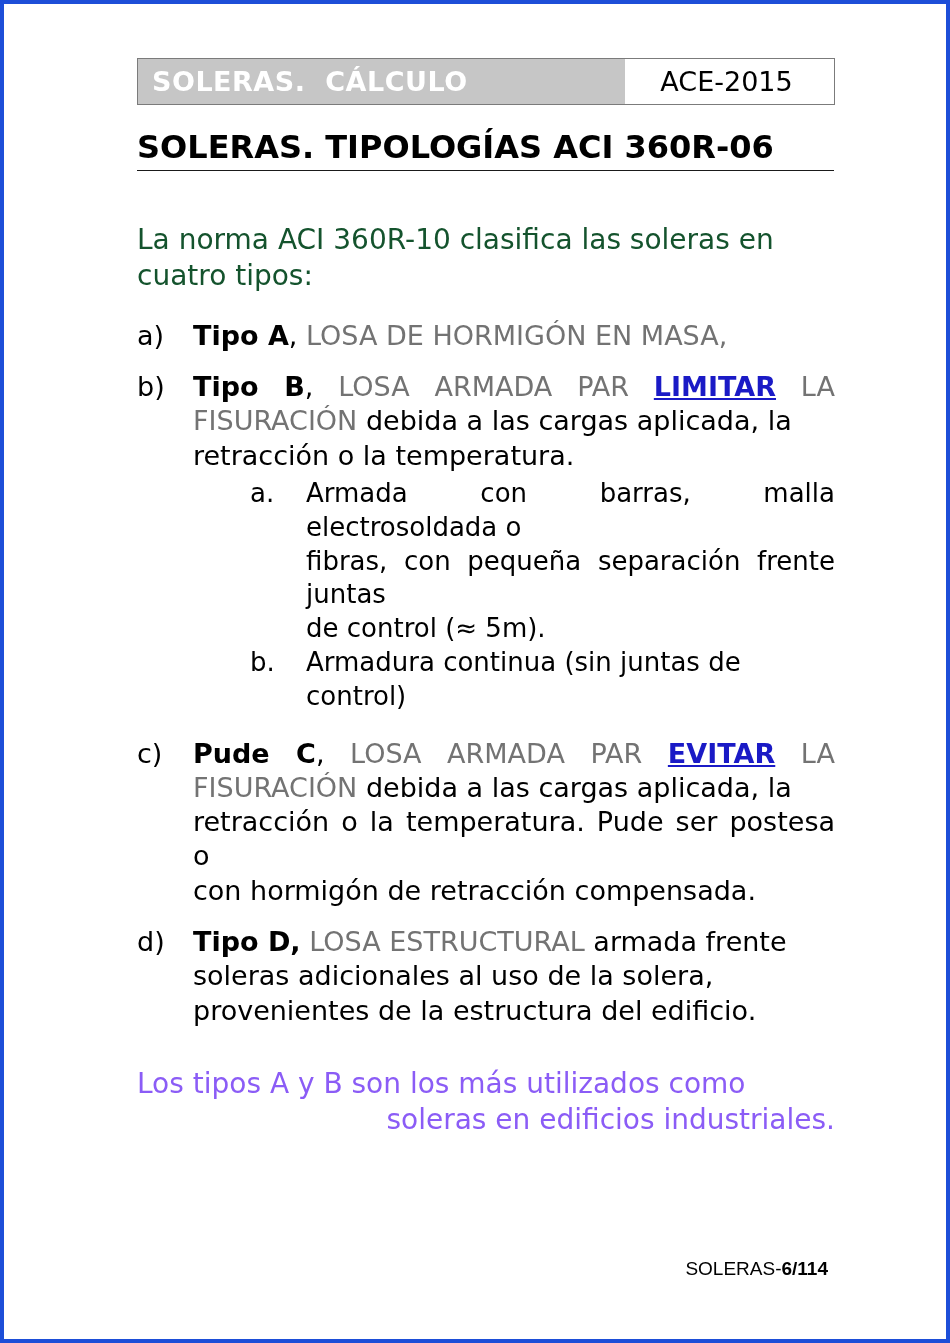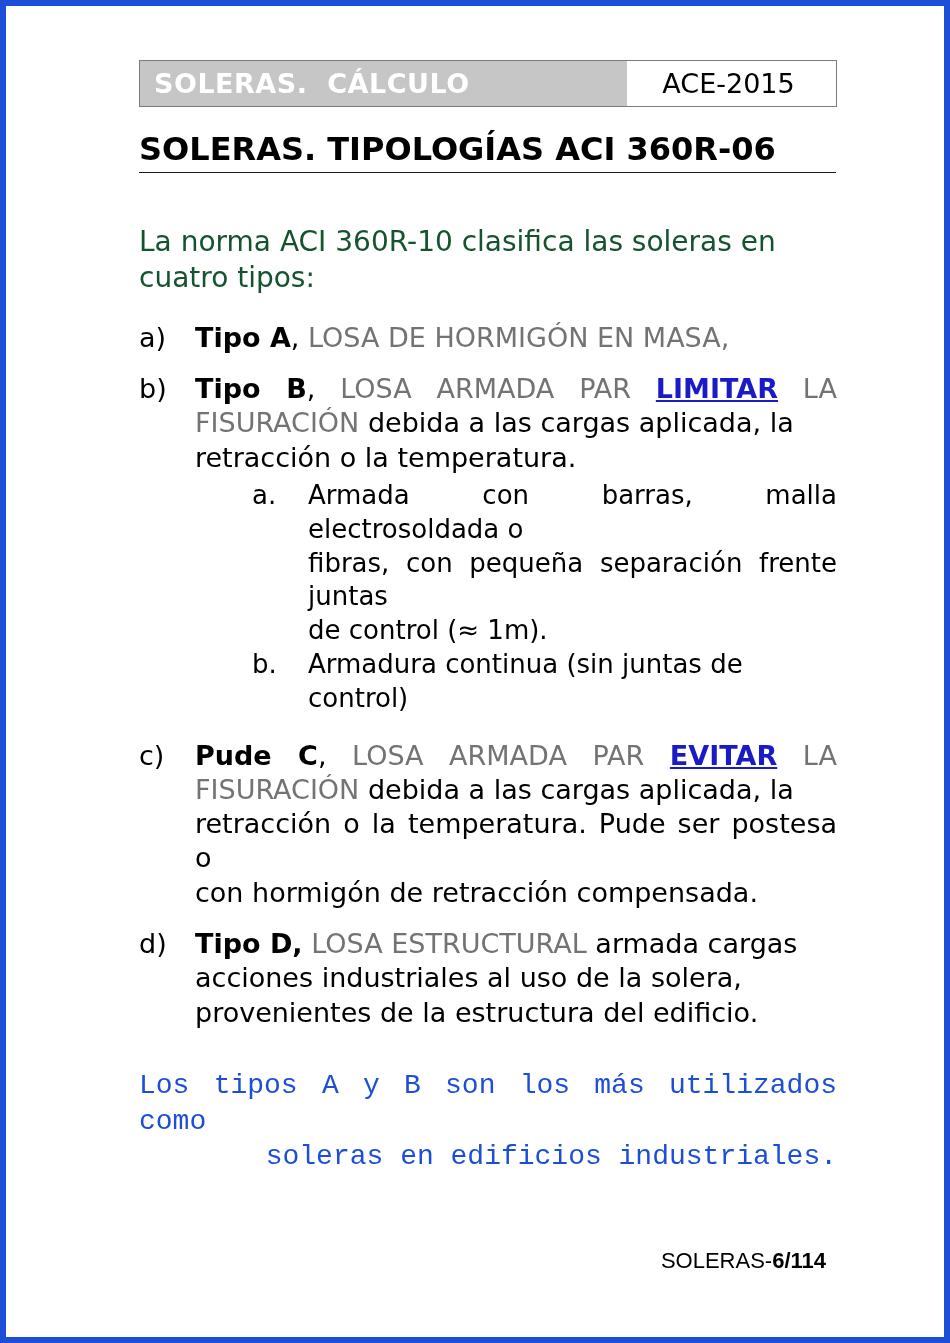--- a/index.html
+++ b/index.html
@@ -14,21 +14,21 @@
     font-family: "DejaVu Sans", sans-serif;
     overflow: hidden;
   }
 
   .page {
     position: absolute;
     left: 0; top: 0;
     width: 950px;
     height: 1343px;
     box-sizing: border-box;
-    border: 6px solid #1d4ed8;
+    border: 4px solid #1d4ed8;
     background: #ffffff;
   }
 
   .content {
     position: absolute;
     left: 133px;
     top: 54px;
     width: 698px;
   }
 
@@ -150,44 +150,43 @@
     flex: 1 1 auto;
     text-align: justify;
     text-justify: inter-word;
   }
   .sub-body > .lastline { text-align: left; }
 
   .outro {
     margin-top: 38px;
     font-size: 28px;
     line-height: 1.28;
-    color: #1d4ed8;
-    text-align: justify;
-    text-justify: inter-word;
-    font-family: Liberation Mono, monospace;
+    color: #8b5cf6;
+    text-align: justify;
+    text-justify: inter-word;
   }
   .outro-l2 { text-align: right; }
 
   
   .b    { font-weight: bold; }
   .blue { color: #737373; }
   .blue-u {
     color: #1a1ac6;
     font-weight: bold;
     text-decoration: underline;
     text-underline-offset: 2px;
   }
 
   
   .footer {
     position: absolute;
     right: 118px;
     bottom: 37px;
     font-family: "Liberation Sans", sans-serif;
-    font-size: 22px;
+    font-size: 19px;
     color: #000000;
     white-space: pre;
   }
   .footer .fbold { font-weight: bold; }
 </style>
 </head>
 <body>
 
 <div class="page">
 
@@ -225,21 +224,21 @@
           <span class="b">Tipo B</span><span>, </span><span class="blue">LOSA ARMADA PAR </span><span class="blue-u">LIMITAR</span><span class="blue"> LA FISURACIÓN</span><span> debida a las cargas aplicada, la</span>
           <span class="lastline" style="display:block">retracción o la temperatura.</span>
 
           
           <span class="sublist" style="display:block">
             <span class="sub-li" style="display:flex">
               <span class="sub-marker">a.</span>
               <span class="sub-body">
                 <span style="display:block">Armada con barras, malla electrosoldada o</span>
                 <span style="display:block">fibras, con pequeña separación frente juntas</span>
-                <span class="lastline" style="display:block">de control (≈ 1m).</span>
+                <span class="lastline" style="display:block">de control (≈ 5m).</span>
               </span>
             </span>
             <span class="sub-li" style="display:flex">
               <span class="sub-marker">b.</span>
               <span class="sub-body">
                 <span class="lastline" style="display:block">Armadura continua (sin juntas de control)</span>
               </span>
             </span>
           </span>
         </span>
@@ -250,22 +249,22 @@
         <span class="li-body">
           <span class="b">Pude C</span><span>, </span><span class="blue">LOSA ARMADA PAR </span><span class="blue-u">EVITAR</span><span class="blue"> LA FISURACIÓN</span><span> debida a las cargas aplicada, la</span>
           <span style="display:block">retracción o la temperatura.  Pude ser postesa o</span>
           <span class="lastline" style="display:block">con hormigón de retracción compensada.</span>
         </span>
       </div>
 
       <div class="li">
         <span class="li-marker">d)</span>
         <span class="li-body">
-          <span class="b">Tipo D,</span><span> </span><span class="blue">LOSA ESTRUCTURAL</span><span> armada cargas</span>
-          <span style="display:block">acciones industriales al uso de la solera,</span>
+          <span class="b">Tipo D,</span><span> </span><span class="blue">LOSA ESTRUCTURAL</span><span> armada frente</span>
+          <span style="display:block">soleras adicionales al uso de la solera,</span>
           <span class="lastline" style="display:block">provenientes de la estructura del edificio.</span>
         </span>
       </div>
 
     </div>
 
     <div class="outro">
       <div>Los tipos A y B son los más utilizados como</div>
       <div class="outro-l2">soleras en edificios industriales.</div>
     </div>

